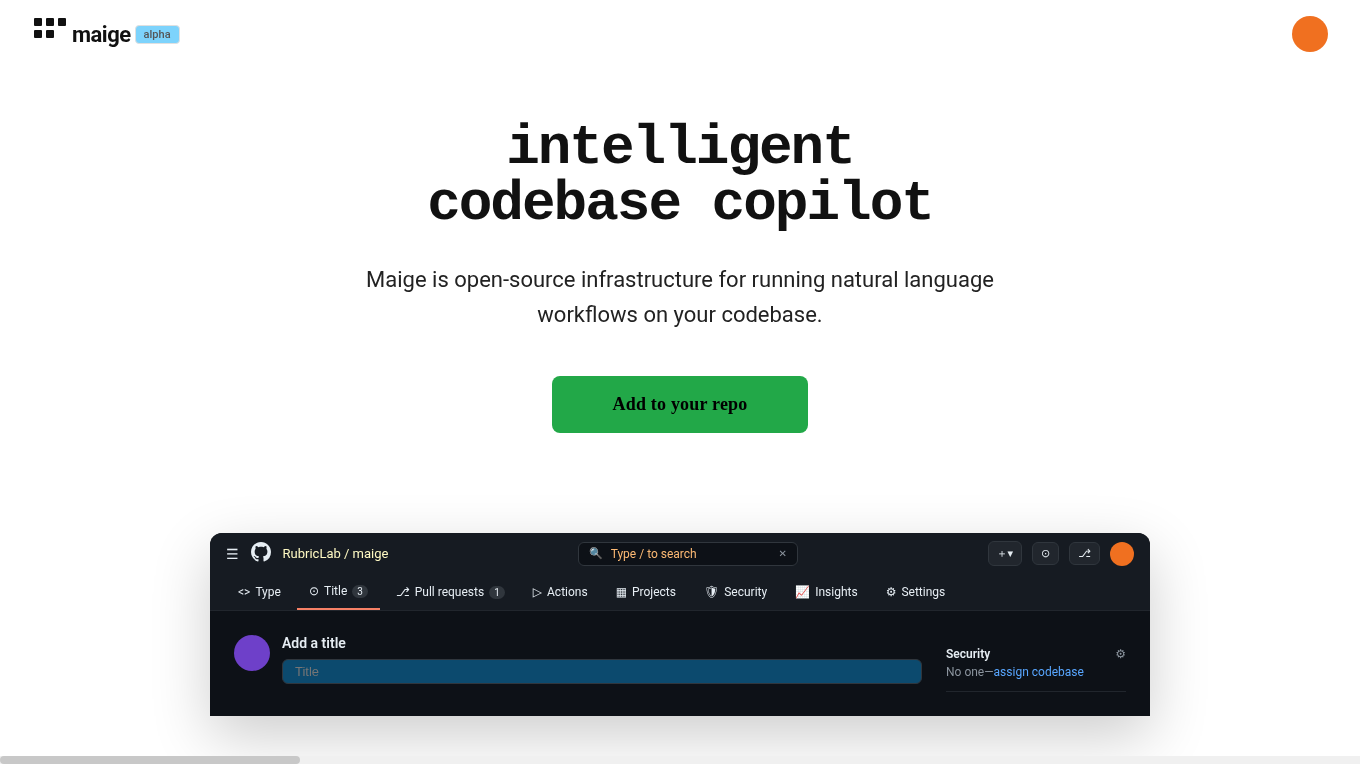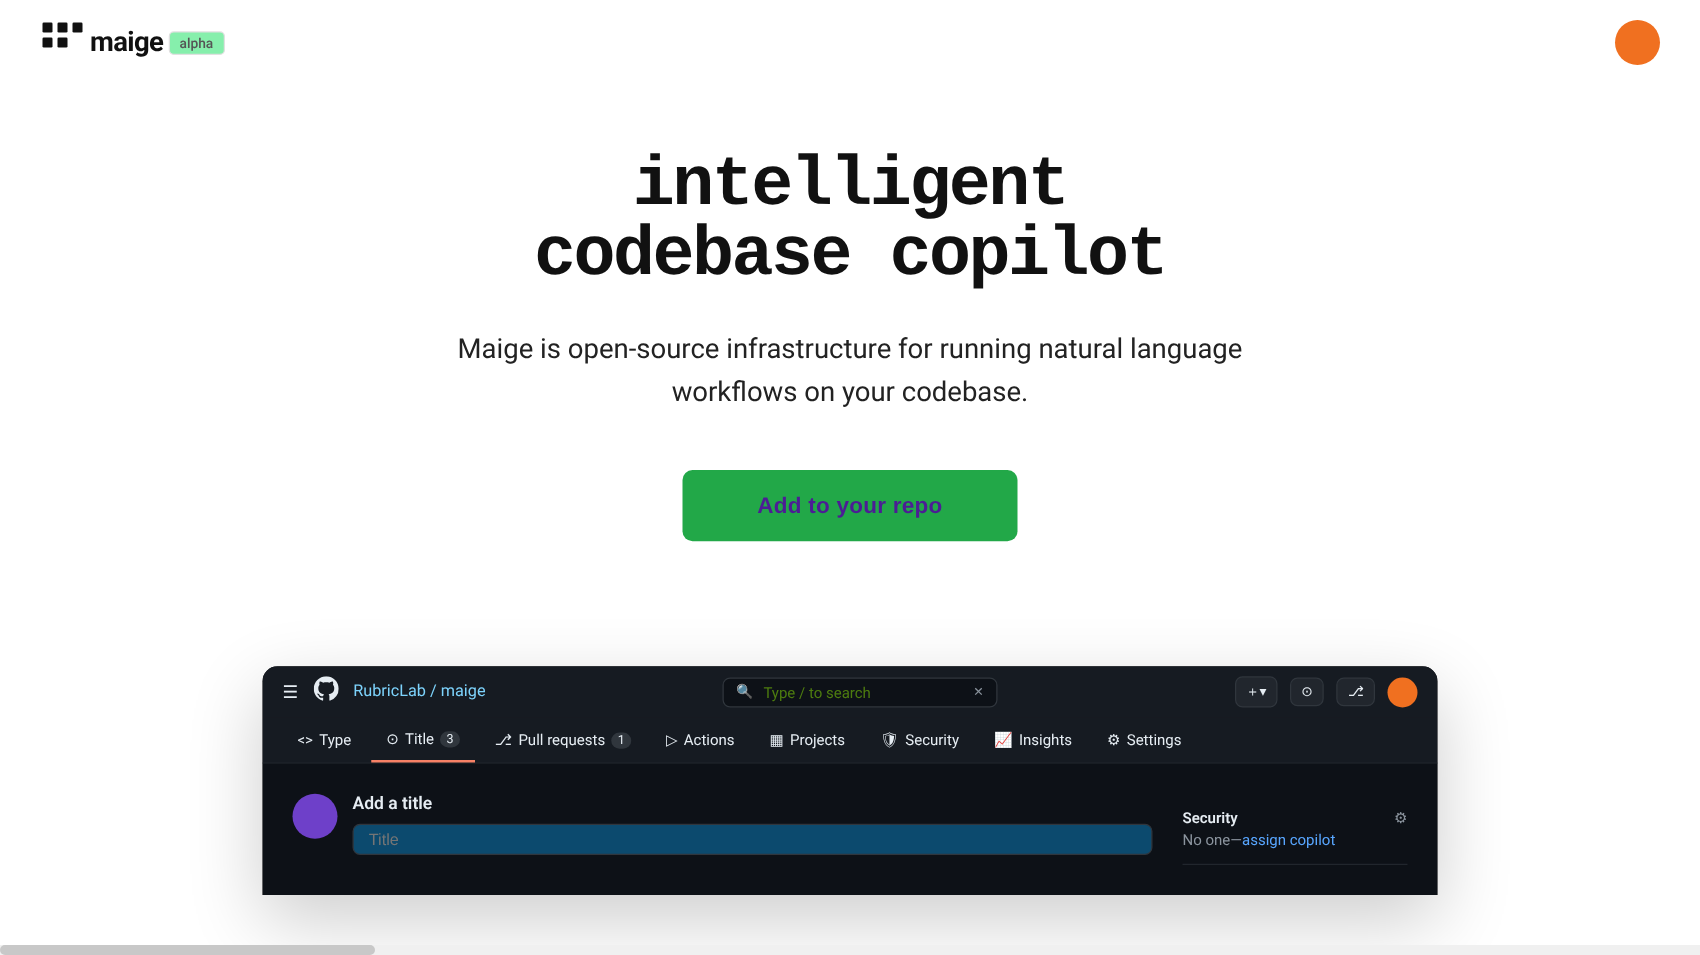--- a/index.html
+++ b/index.html
@@ -42,21 +42,21 @@
     }
 
     .logo-text {
       font-size: 22px;
       font-weight: 700;
       color: #111111;
       letter-spacing: -0.5px;
     }
 
     .alpha-badge {
-      background: #86efac;
+      background: #7dd3fc;
       color: #555555;
       font-size: 11px;
       font-weight: 500;
       padding: 2px 8px;
       border-radius: 4px;
       border: 1px solid #e0e0e0;
     }
 
     .nav-avatar {
       width: 36px;
@@ -90,29 +90,30 @@
       font-size: 22px;
       color: #222222;
       line-height: 1.6;
       max-width: 720px;
       margin-bottom: 44px;
       font-weight: 400;
     }
 
     .cta-button {
       background: #22a848;
-      color: #4c1d95;
+      color: #000000;
       border: none;
       border-radius: 8px;
       padding: 18px 60px;
       font-size: 18px;
       font-weight: 600;
       cursor: pointer;
       letter-spacing: 0.2px;
       transition: background 0.2s;
+      font-family: Liberation Serif, serif;
     }
 
     
     .preview-container {
       display: flex;
       justify-content: center;
       padding: 0 100px;
       margin-top: 40px;
     }
 
@@ -149,37 +150,37 @@
       color: #e6edf3;
       font-size: 18px;
     }
 
     .gh-breadcrumb {
       color: #e6edf3;
       font-size: 13px;
     }
 
     .gh-breadcrumb span {
-      color: #7dd3fc;
+      color: #fef9c3;
       text-align: center;
     }
 
     .gh-search {
       display: flex;
       align-items: center;
       background: #0d1117;
       border: 1px solid #30363d;
       border-radius: 6px;
       padding: 4px 10px;
       gap: 8px;
       min-width: 220px;
     }
 
     .gh-search-text {
-      color: #4d7c0f;
+      color: #fdba74;
       font-size: 12px;
     }
 
     .gh-topbar-right {
       display: flex;
       align-items: center;
       gap: 10px;
     }
 
     .gh-icon-btn {
@@ -437,21 +438,21 @@
         </div>
       </div>
 
       <div class="gh-sidebar-panel">
         <div class="gh-sidebar-item">
           <div class="gh-sidebar-item-header">
             <span class="gh-sidebar-item-title">Security</span>
             <span class="gh-sidebar-gear">⚙</span>
           </div>
           <div class="gh-sidebar-value">
-            <span>No one—</span><a href="#">assign copilot</a>
+            <span>No one—</span><a href="#">assign codebase</a>
           </div>
         </div>
       </div>
     </div>
 
   </div>
 </div>
 
 <div class="bottom-scrollbar">
   <div class="bottom-scrollbar-thumb"></div>

